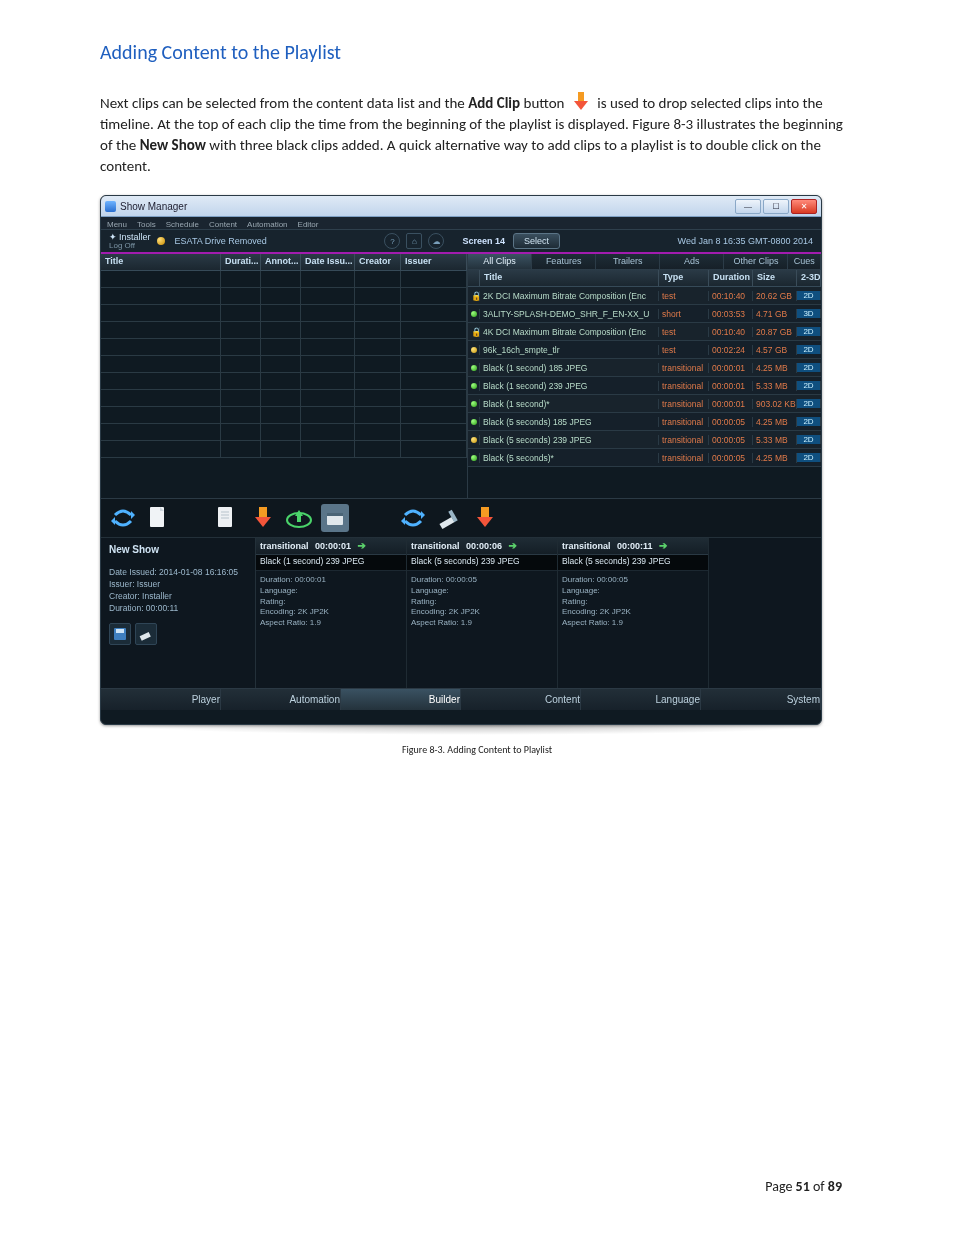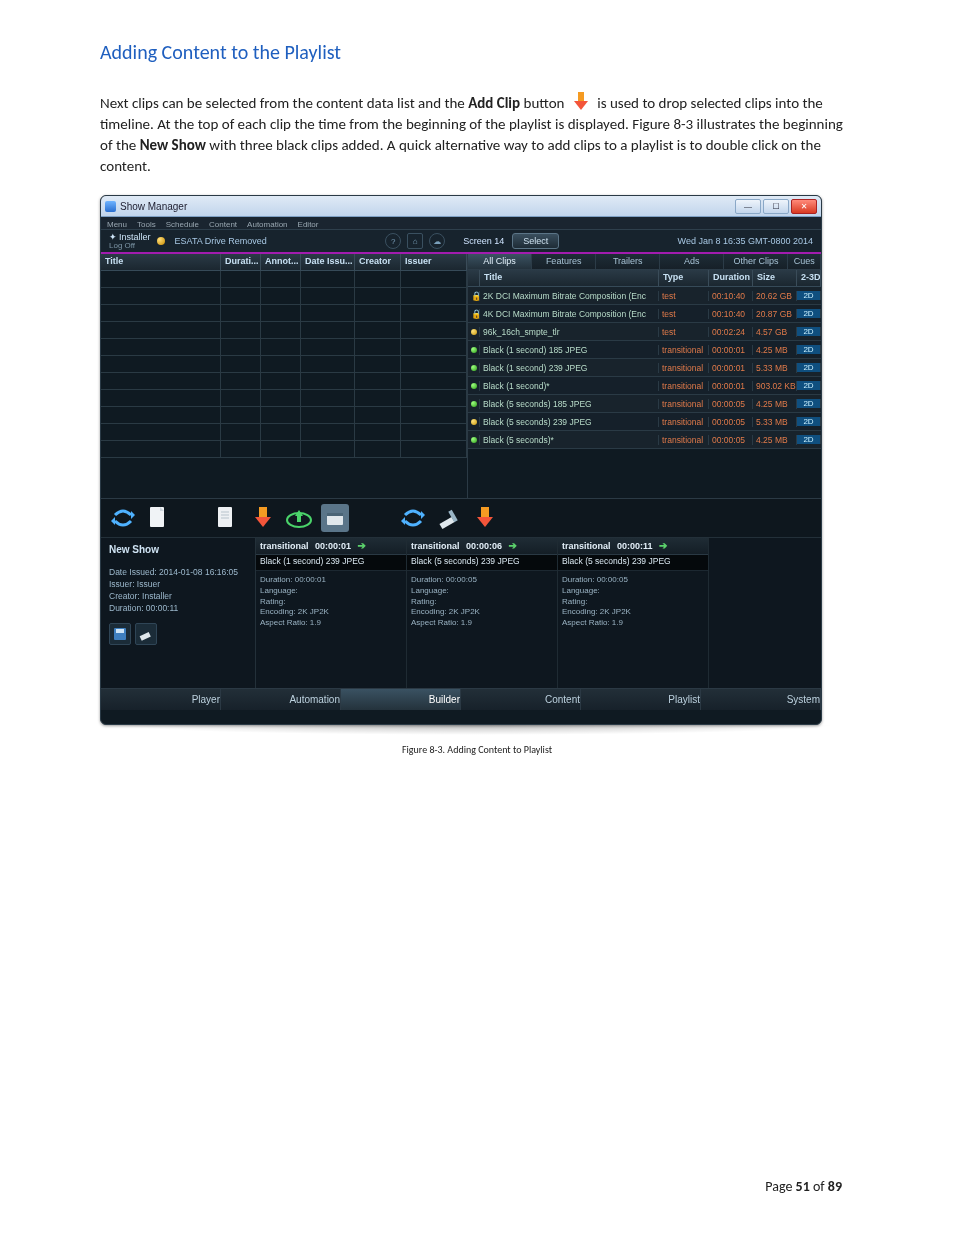--- a/index.html
+++ b/index.html
@@ -47,21 +47,21 @@
     display:flex; align-items:center;
     padding: 0 8px;
     background: #17232d;
     border-top:1px solid #2e3f4c; border-bottom:2px solid #a21caf;
     color:#a8c8e4;
     font-size:9px;
   }
   .indicator { width:8px; height:8px; border-radius:50%; background:radial-gradient(circle at 30% 30%, #ffdf7a, #c88a00); margin-right:4px; }
   .stat-mid { flex:1; display:flex; justify-content:center; align-items:center; gap:8px; }
   .select-btn { padding:2px 10px; background:linear-gradient(#3a4f5e,#1e2c36); border:1px solid #5b7486; border-radius:3px; color:#cfe2f0; font-size:9px;}
-  .screen-lbl { color:#cfe4ff; font-weight:normal; }
+  .screen-lbl { color:#cfe4ff; font-weight:bold; }
   .mini-icons { display:flex; gap:6px; align-items:center; margin-right:10px; }
   .mini-ico { width:14px; height:14px; border:1px solid #3a5060; border-radius:50%; display:flex; align-items:center; justify-content:center; font-size:8px; color:#7aa0bb;}
   .logoff { font-size:8px; color:#7d95a6; line-height:1; }
 
   .workarea { display:flex; height: 244px; border-bottom:1px solid #2b3a45; }
   .left-table { width:366px; border-right:1px solid #2b3a45; display:flex; flex-direction:column; }
   .lt-head { display:flex; height:16px; background:linear-gradient(#2a3a46,#1b2730); font-size:9px; color:#c7e0f2; font-weight:bold; border-bottom:1px solid #364a58;}
   .lt-head div { border-right:1px solid #3a4c59; padding:2px 4px; box-sizing:border-box; overflow:hidden; white-space:nowrap;}
   .lt-body { flex:1; }
   .lt-row { display:flex; height:16px; border-bottom:1px solid #2a3a44; }
@@ -291,20 +291,28 @@
         <div class="ct-body" id="ct-body">
             <div class="ct-row">
               <div class="ct-cell ct-icon"><span class="lock-ico">🔒</span></div>
               <div class="ct-cell" style="flex: 1 1 0%;">2K DCI Maximum Bitrate Composition (Enc</div>
               <div class="ct-cell" style="width: 50px; color: rgb(224, 122, 74);">test</div>
               <div class="ct-cell" style="width: 44px; color: rgb(224, 122, 74);">00:10:40</div>
               <div class="ct-cell" style="width: 44px; color: rgb(224, 122, 74);">20.62 GB</div>
               <div class="ct-cell badge2d" style="width: 24px;">2D</div>
             </div>
             <div class="ct-row">
+              <div class="ct-cell ct-icon"><span class="dot-green"></span></div>
+              <div class="ct-cell" style="flex: 1 1 0%;">3ALITY-SPLASH-DEMO_SHR_F_EN-XX_U</div>
+              <div class="ct-cell" style="width: 50px; color: rgb(224, 122, 74);">short</div>
+              <div class="ct-cell" style="width: 44px; color: rgb(224, 122, 74);">00:03:53</div>
+              <div class="ct-cell" style="width: 44px; color: rgb(224, 122, 74);">4.71 GB</div>
+              <div class="ct-cell badge2d" style="width: 24px;">3D</div>
+            </div>
+            <div class="ct-row">
               <div class="ct-cell ct-icon"><span class="lock-ico">🔒</span></div>
               <div class="ct-cell" style="flex: 1 1 0%;">4K DCI Maximum Bitrate Composition (Enc</div>
               <div class="ct-cell" style="width: 50px; color: rgb(224, 122, 74);">test</div>
               <div class="ct-cell" style="width: 44px; color: rgb(224, 122, 74);">00:10:40</div>
               <div class="ct-cell" style="width: 44px; color: rgb(224, 122, 74);">20.87 GB</div>
               <div class="ct-cell badge2d" style="width: 24px;">2D</div>
             </div>
             <div class="ct-row">
               <div class="ct-cell ct-icon"><span class="dot-gold"></span></div>
               <div class="ct-cell" style="flex: 1 1 0%;">96k_16ch_smpte_tlr</div>
@@ -512,21 +520,21 @@
           </div>
           <div class="timeline-rest"></div>
         </div>
     </div>
 
     <div class="bottom-tabs">
       <div class="btab">Player</div>
       <div class="btab">Automation</div>
       <div class="btab active">Builder</div>
       <div class="btab">Content</div>
-      <div class="btab">Playlist</div>
+      <div class="btab">Language</div>
       <div class="btab">System</div>
     </div>
   </div>
   <div class="shadow-edge"></div>
 
   <div class="caption">Figure 8-3.  Adding Content to Playlist</div>
 
   <div class="footer">
     <span>Page </span><b>51</b><span> of </span><b>89</b>
   </div>

